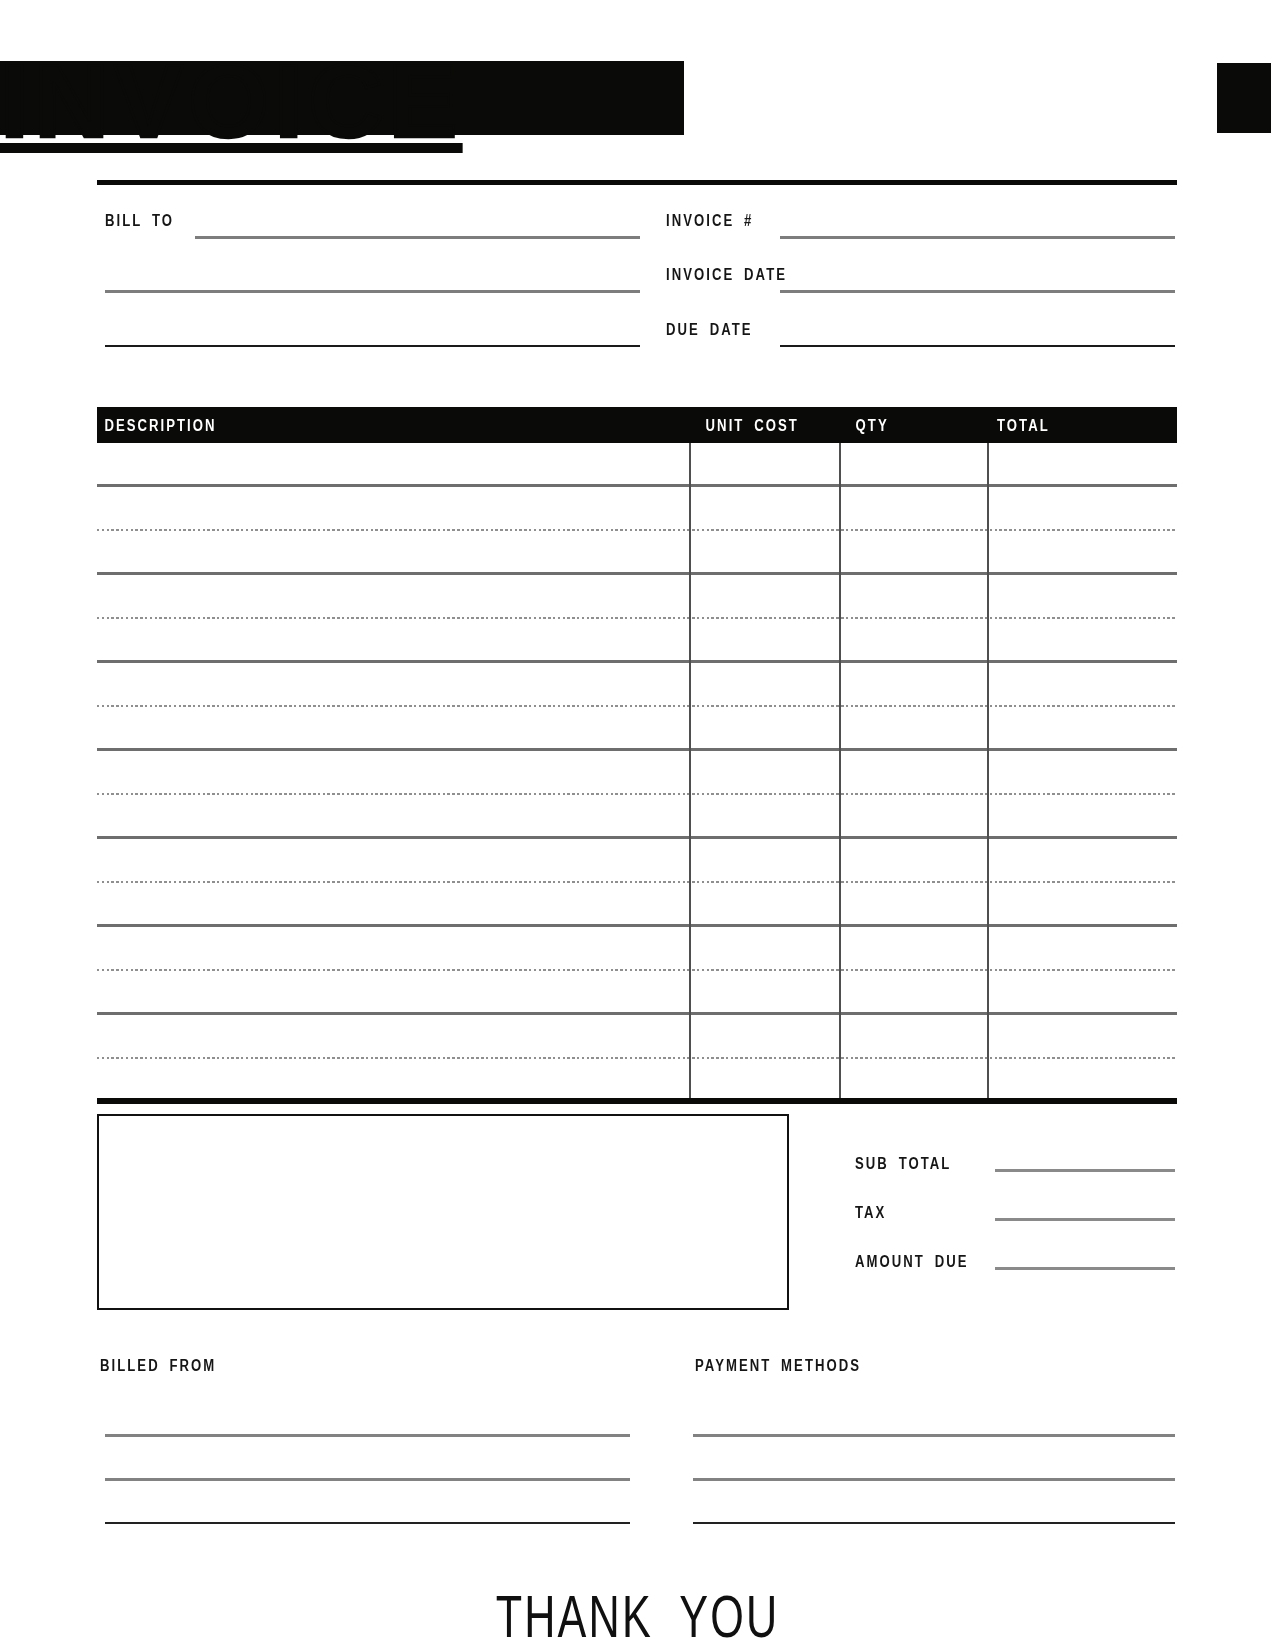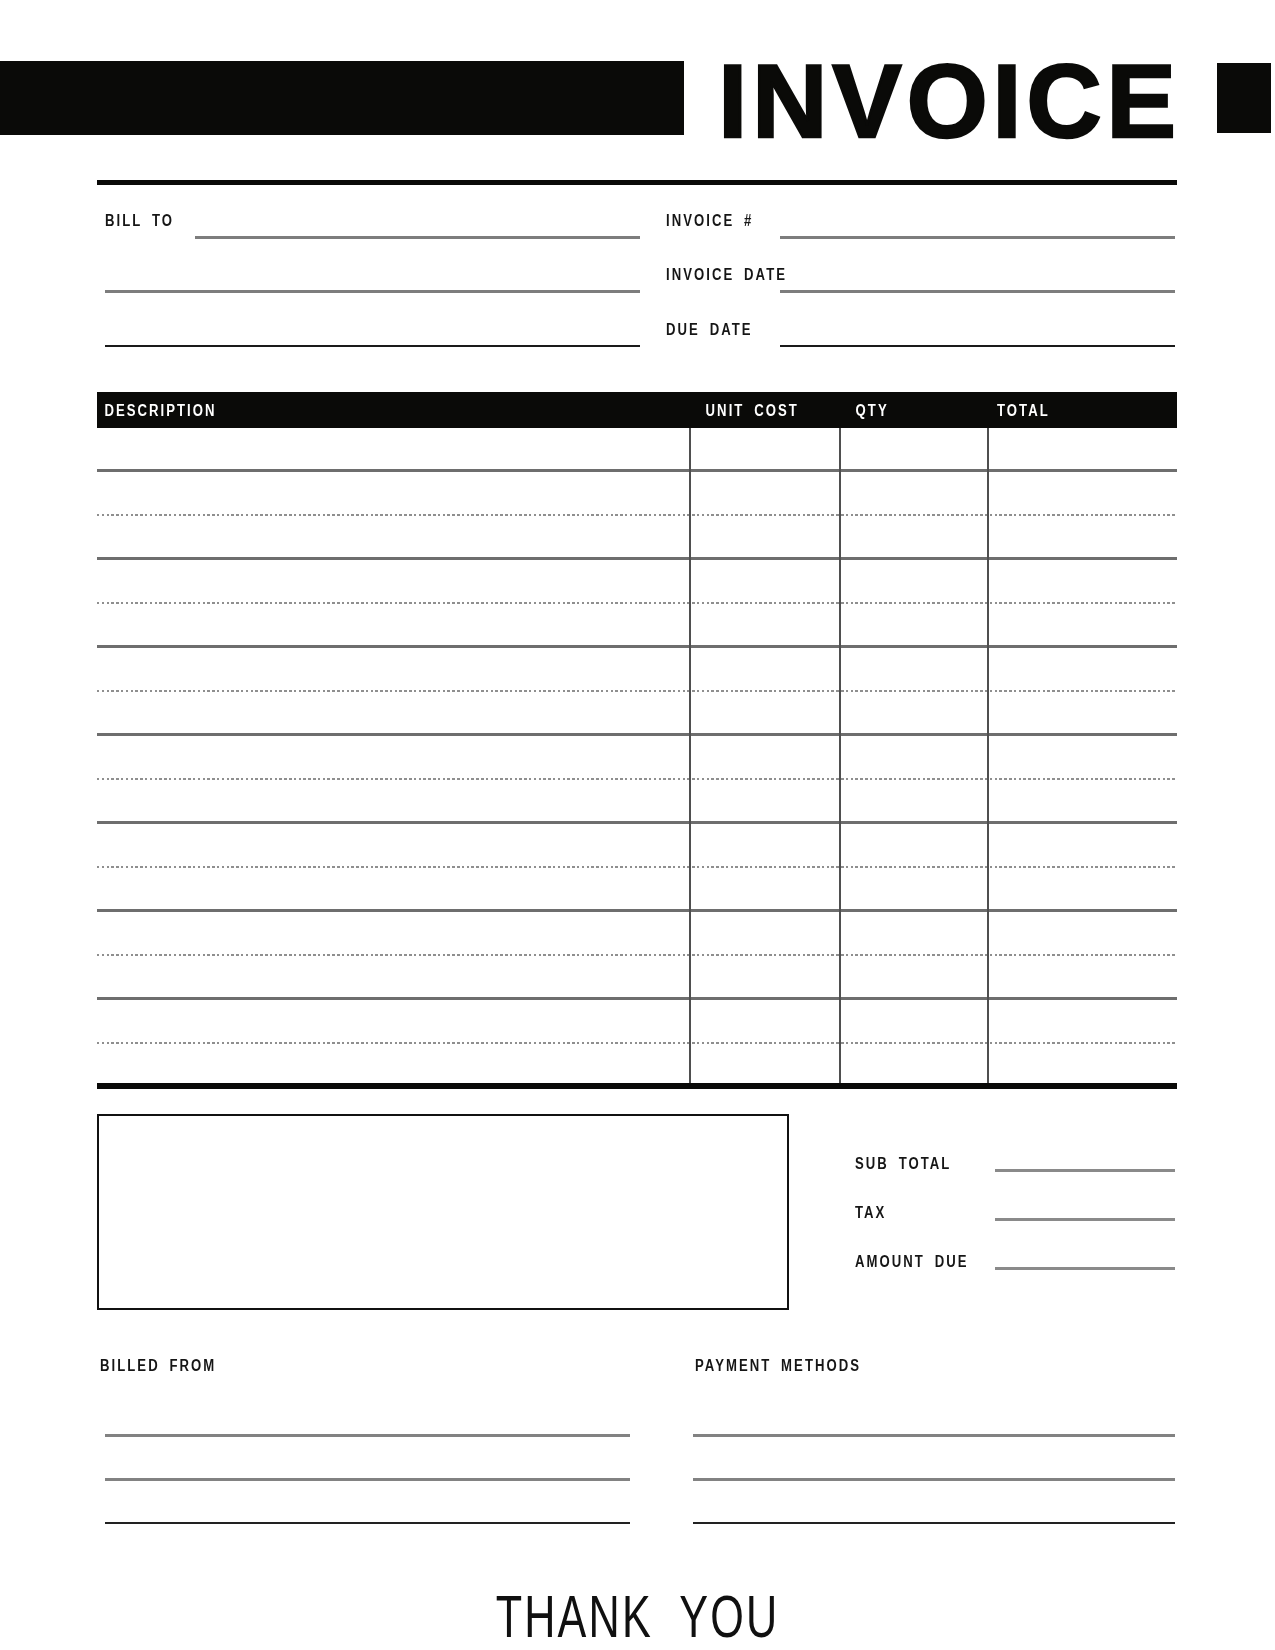--- a/index.html
+++ b/index.html
@@ -6,36 +6,36 @@
   .page{
     position:relative;width:1275px;height:1650px;background:#ffffff;
     font-family:"Liberation Sans", sans-serif; color:#111; overflow:hidden;
     margin:0 auto;
   }
   .abs{position:absolute;}
   
   .topbar{left:0;top:61px;width:684px;height:74px;background:#0a0a08;}
   .title{
     left:0;top:49px;width:1181px;height:104px;line-height:104px;
-    text-align:right;font-size:104px;font-weight:bold;letter-spacing:5px;
-    color:#0a0a08;-webkit-text-stroke:2.5px #0a0a08;white-space:nowrap;
+    font-size:104px;font-weight:bold;letter-spacing:5px;
+    color:#0a0a08;-webkit-text-stroke:2.5px #0a0a08;white-space:nowrap;text-decoration:underline;
   }
   .hsquare{left:1217px;top:63px;width:54px;height:70px;background:#0a0a08;}
   .rule-top{left:97px;top:180px;width:1080px;height:5px;background:#0a0a08;}
   
   .lbl{
     font-size:16px;font-weight:bold;letter-spacing:2.5px;word-spacing:5px;
     color:#161616;transform:scaleX(0.82);transform-origin:left center;
     white-space:nowrap;line-height:20px;
   }
   
   .fill{height:3px;background:#7d7d7d;}
   .fill.dark{height:2px;background:#1a1a1a;}
   
-  .table{left:97px;top:392px;width:1080px;height:691px;border-bottom:6px solid #0a0a08;box-sizing:content-box;}
+  .table{left:97px;top:407px;width:1080px;height:691px;border-bottom:6px solid #0a0a08;box-sizing:content-box;}
   .thead{position:absolute;left:0;top:0;width:1080px;height:36px;background:#0a0a08;display:flex;}
   .thead .th{color:#fff;line-height:37px;}
   .th-desc{width:593px;padding-left:9px;box-sizing:border-box;}
   .th-unit{width:150px;padding-left:19px;box-sizing:border-box;}
   .th-qty{width:148px;padding-left:19px;box-sizing:border-box;}
   .th-total{width:189px;padding-left:11px;box-sizing:border-box;}
   .tbody{position:absolute;left:0;top:36px;width:1080px;}
   .trow{width:1080px;height:44px;box-sizing:border-box;}
   .trow.solid{border-bottom:3px solid #6e6e6e;}
   .trow.dashed{

